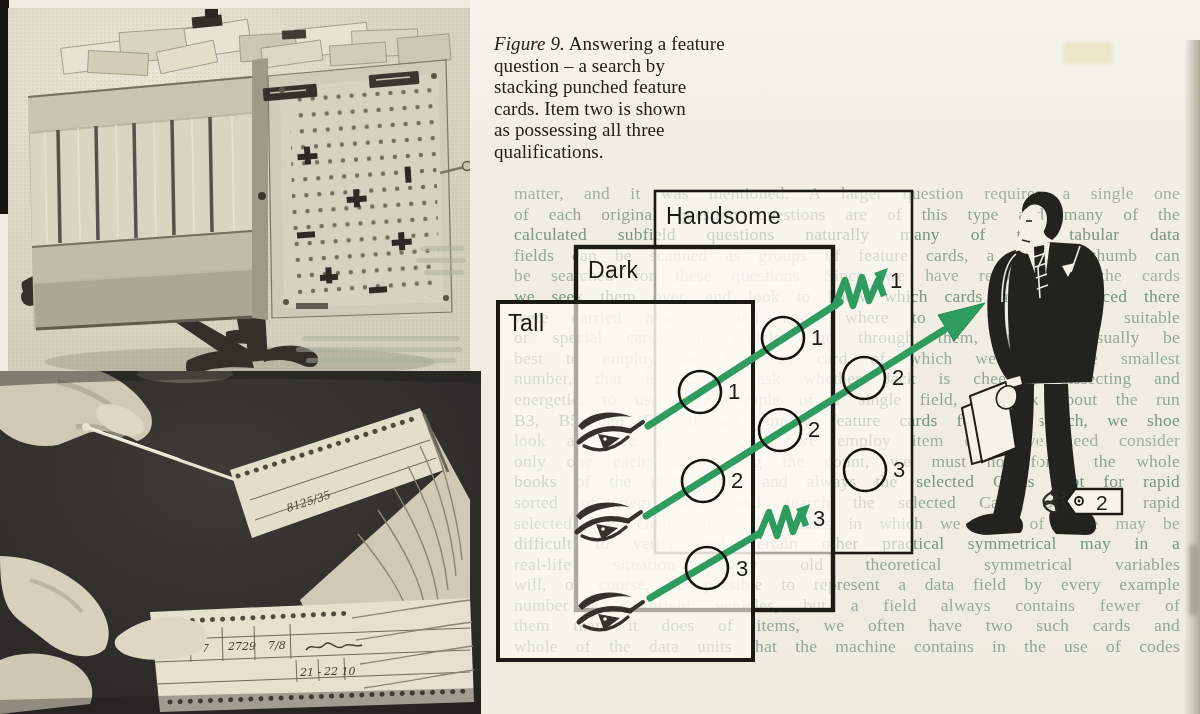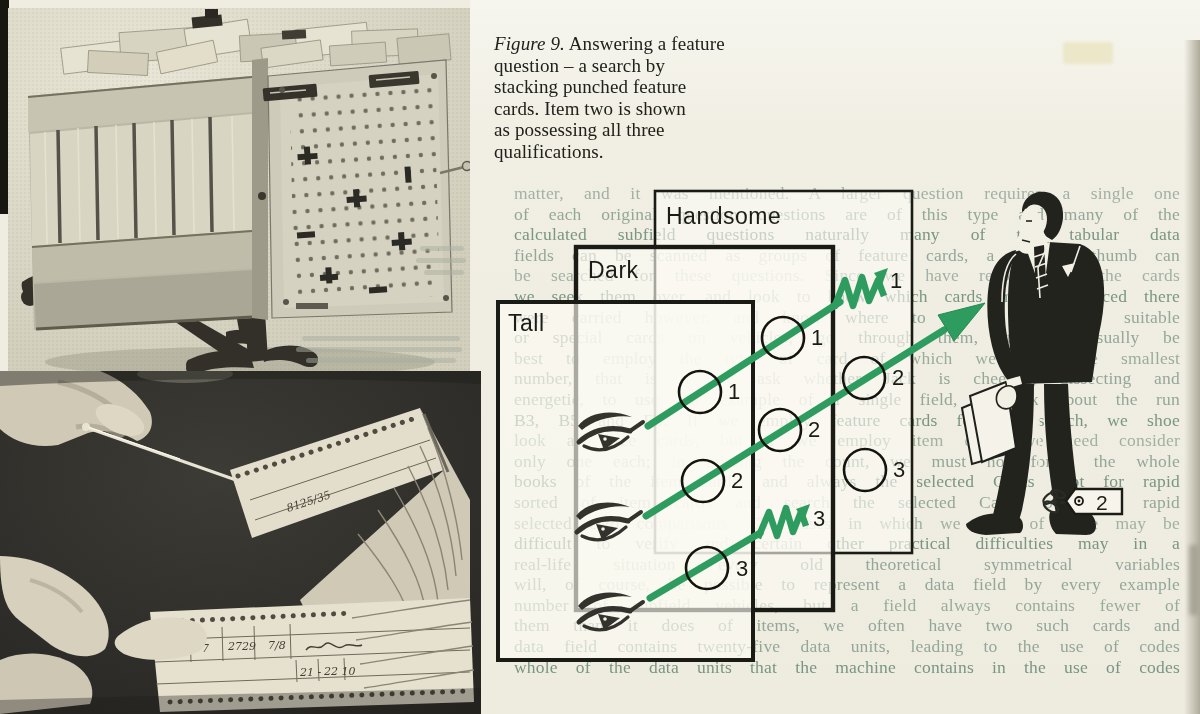--- a/index.html
+++ b/index.html
@@ -59,26 +59,25 @@
       <div class="bleed-line">or special cards on vehicles, go through them, it will usually be</div>
       <div class="bleed-line">best to employ the type of card of which we need the smallest</div>
       <div class="bleed-line">number, that is if we ask whether Jack is cheerful, dissecting and</div>
       <div class="bleed-line">energetic, to use our example of a single field, we ask about the run</div>
       <div class="bleed-line">B3, B5 and E3. If we employ feature cards for the search, we shoe</div>
       <div class="bleed-line">look at three cards, but if we employ item cards we need consider</div>
       <div class="bleed-line">only one each; in missing the count, we must not forget the whole</div>
       <div class="bleed-line">books of the item cards, and always the selected Cards kept for rapid</div>
       <div class="bleed-line">sorted of item cards and search the selected Cards over for rapid</div>
       <div class="bleed-line">selected card comparisons. The cases in which we most of these may be</div>
-      <div class="bleed-line">difficult to verify and certain other practical difficulties may in a</div>
+      <div class="bleed-line">difficult to verify and certain other practical symmetrical may in a</div>
       <div class="bleed-line">real-life situation every old theoretical symmetrical variables</div>
       <div class="bleed-line">will, of course, be possible to represent a data field by every example</div>
       <div class="bleed-line">number of subfield vehicles, but a field always contains fewer of</div>
       <div class="bleed-line">them than it does of items, we often have two such cards and</div>
-      <div class="bleed-line">data field contains twenty-five data units, leading to the use of codes</div>
       <div class="bleed-line">whole of the data units that the machine contains in the use of codes</div>
     </div>
 
   <div class="caption"><span class="figlabel">Figure 9.</span><span> Answering a feature
 question – a search by
 stacking punched feature
 cards. Item two is shown
 as possessing all three
 qualifications.</span></div>
 

